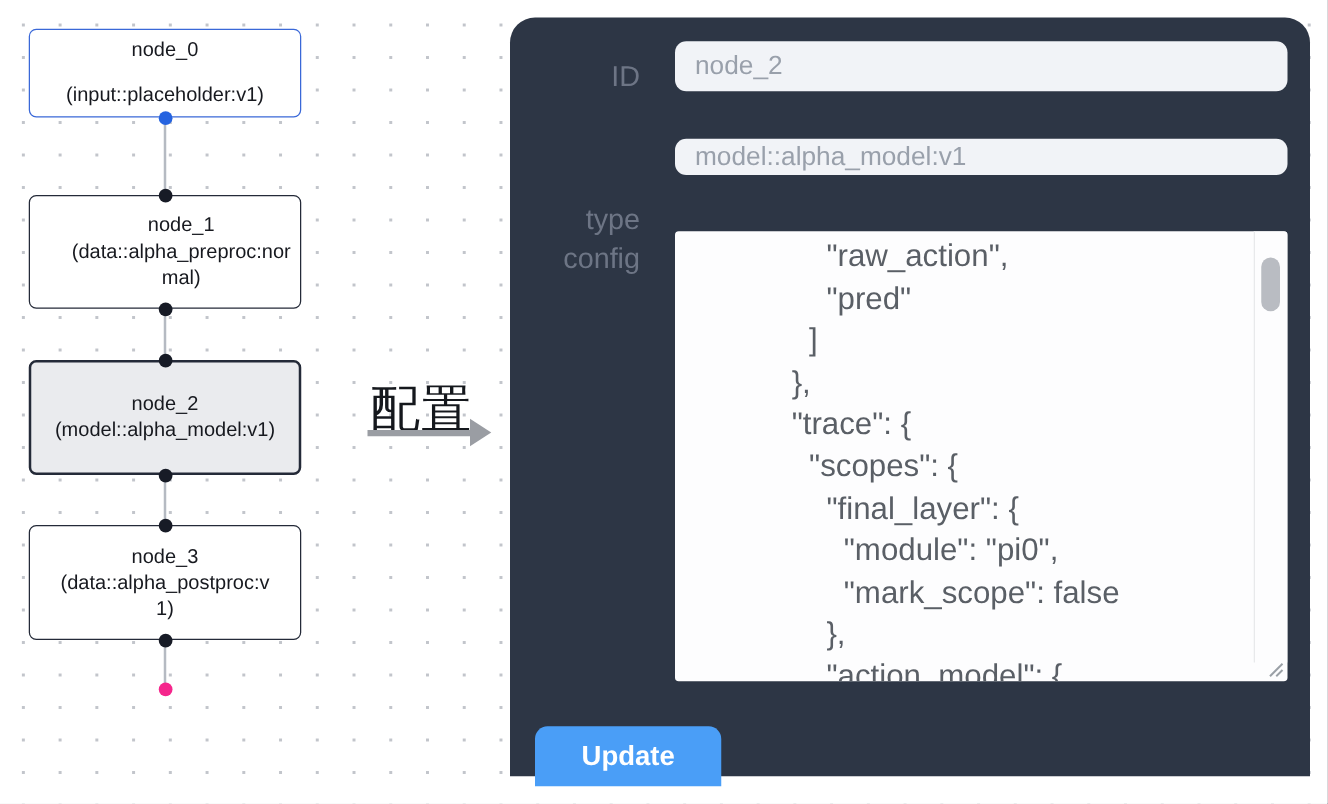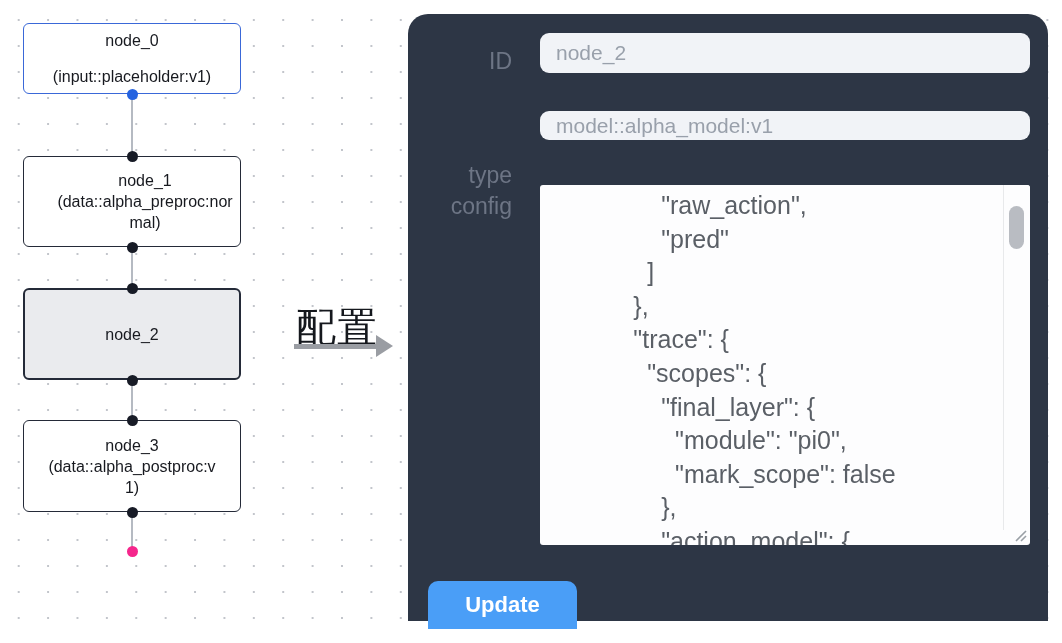--- a/index.html
+++ b/index.html
@@ -114,20 +114,21 @@
   <div class="flow-node node-0">
     <div class="node-label">node_0</div>
     <div class="node-label">(input::placeholder:v1)</div>
   </div>
   <div class="flow-node node-1">
     <div class="node-label">node_1</div>
     <div class="node-label">(data::alpha_preproc:normal)</div>
   </div>
   <div class="flow-node node-2">
     <div class="node-label">node_2</div>
+    <div class="node-label">(model::alpha_model:v1)</div>
   </div>
   <div class="flow-node node-3">
     <div class="node-label">node_3</div>
     <div class="node-label">(data::alpha_postproc:v1)</div>
   </div>
 
   <div class="port port-blue" style="top:88.5px;"></div>
   <div class="port" style="top:150.5px;"></div>
   <div class="port" style="top:241.5px;"></div>
   <div class="port" style="top:282.5px;"></div>

